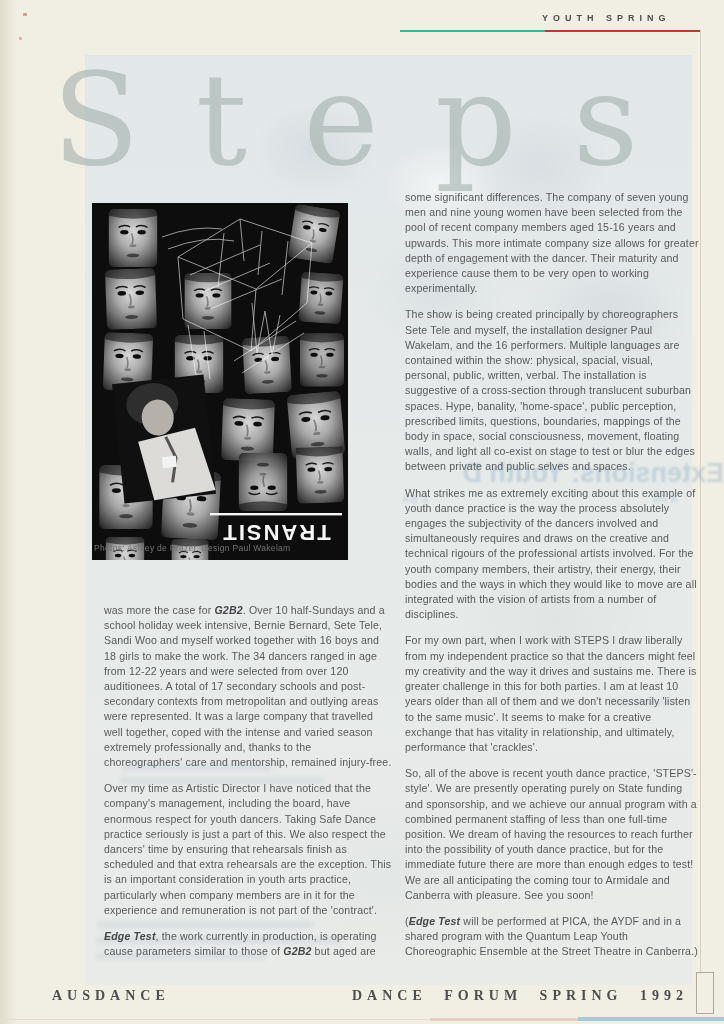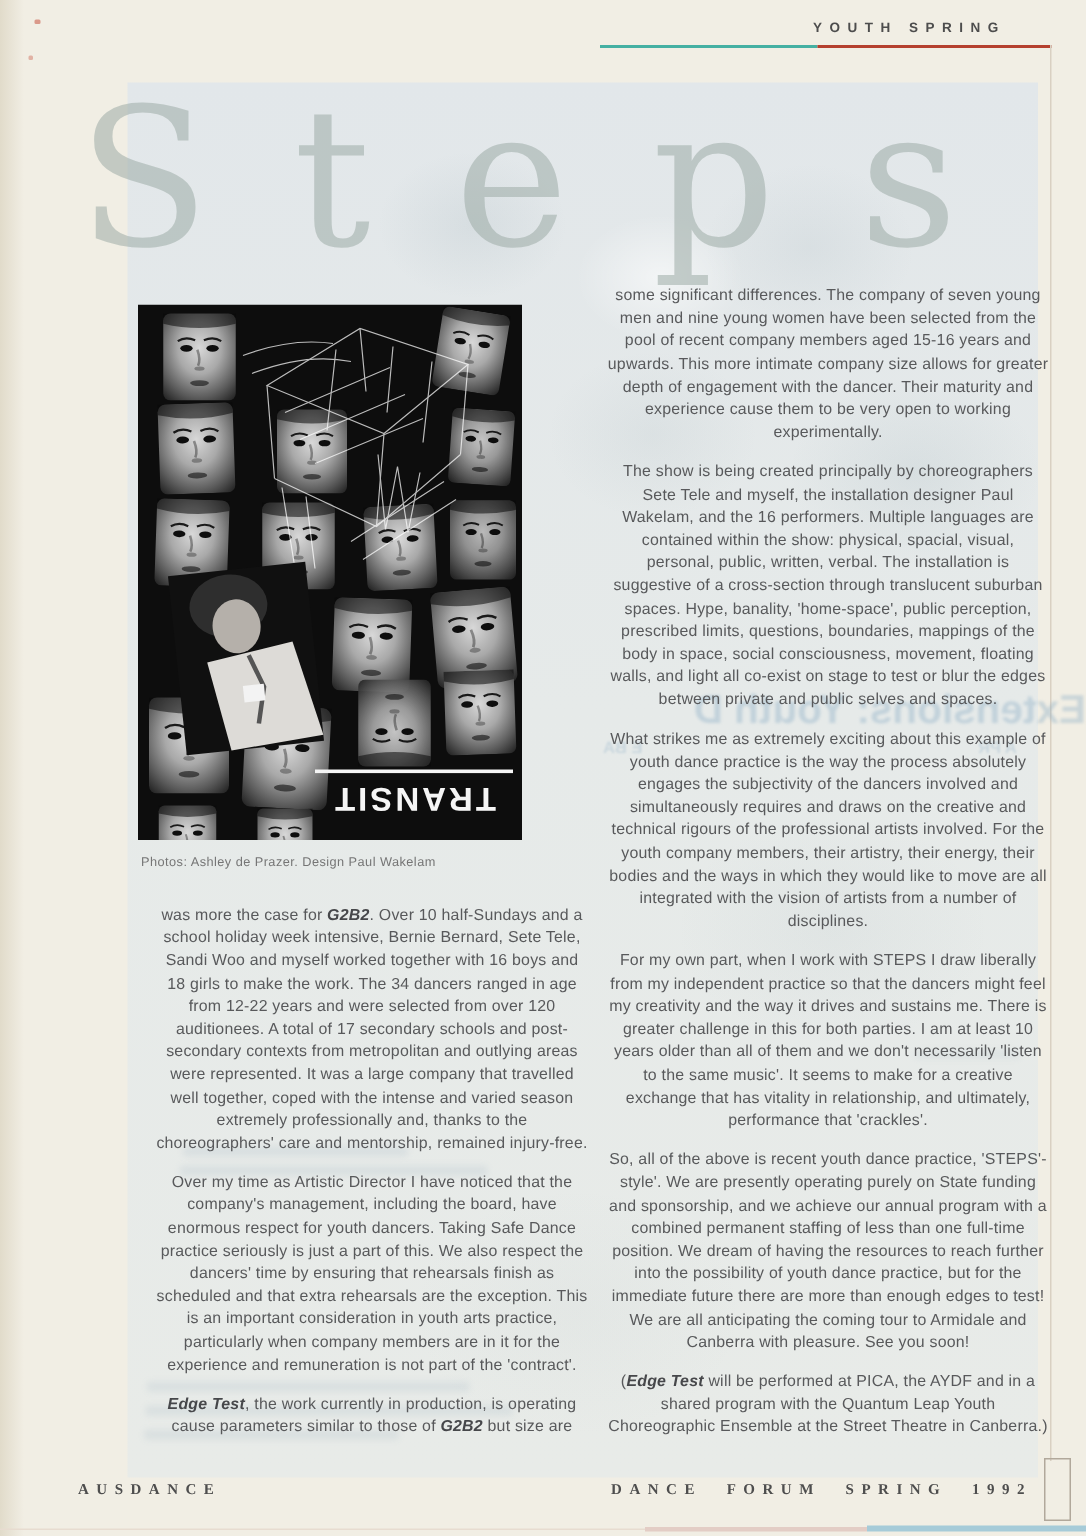--- a/index.html
+++ b/index.html
@@ -33,26 +33,26 @@
       linear-gradient(180deg,#e2e7ea 0%,#e6eae9 45%,#e8ebe8 100%);
   }
 
   .steps-title{position:absolute;left:52px;top:50px;margin:0;
     font-family:"DejaVu Serif", serif;font-weight:400;
     font-size:128px;line-height:1.1;letter-spacing:56px;
     color:rgba(156,171,165,.55);white-space:nowrap;}
 
   .photo{position:absolute;left:92px;top:203px;display:block;}
 
-  .caption{position:absolute;left:94px;top:569px;font-size:8.5px;
+  .caption{position:absolute;left:94px;top:543px;font-size:8.5px;
     color:#757575;letter-spacing:.3px;}
 
   .col{position:absolute;font-size:10.6px;line-height:15.2px;color:#58595b;
     letter-spacing:.15px;}
-  .col p{margin:0 0 11px 0;text-align:center;}
+  .col p{margin:0 0 11px 0;}
   .em{font-weight:bold;font-style:italic;color:#46474a;}
   .left-col{left:92px;top:603px;width:288px;margin-left:12px;}
   .right-col{left:405px;top:190px;width:294px;}
 
   .ghost-heading{position:absolute;left:398px;top:458px;width:326px;height:36px;
     font-size:27px;font-weight:bold;color:#88abc4;opacity:.38;
     transform:scaleX(-1);filter:blur(1.2px);overflow:hidden;white-space:nowrap;}
   .ghost-frag{position:absolute;font-size:11px;font-weight:bold;color:#88abc4;
     opacity:.3;transform:scaleX(-1);filter:blur(.8px);}
   .ghost-frag.a{left:652px;top:493px;}
@@ -60,21 +60,21 @@
 
   .smudge{position:absolute;background:#87a0b4;opacity:.14;filter:blur(2px);border-radius:2px;}
   .sm1{left:122px;top:764px;width:150px;height:7px;}
   .sm2{left:120px;top:777px;width:205px;height:7px;}
   .sm3{left:98px;top:921px;width:215px;height:7px;}
   .sm4{left:97px;top:937px;width:245px;height:7px;}
   .sm5{left:96px;top:953px;width:170px;height:7px;}
   .sm6{left:610px;top:700px;width:70px;height:6px;opacity:.1;}
 
   .footer-text{position:absolute;font-family:"Liberation Serif", serif;
-    font-weight:bold;font-size:10px;color:#4e4e4e;letter-spacing:5px;white-space:nowrap;}
+    font-weight:bold;font-size:14px;color:#4e4e4e;letter-spacing:5px;white-space:nowrap;}
   .footer-left{left:52px;top:988px;}
   .footer-right{right:36px;top:988px;word-spacing:9px;}
   .page-number{position:absolute;left:702px;top:957px;
     font-family:"Liberation Serif", serif;font-weight:bold;font-size:10.5px;
     color:#5c5c5c;letter-spacing:1px;padding-left:24px;}
   .corner-box{position:absolute;left:696px;top:972px;width:16px;height:40px;
     border:1px solid #b1a89b;background:transparent;}
 
   .bottom-line{position:absolute;top:1019px;height:1px;left:0;width:430px;background:#e7dcd0;}
   .bottom-pink{position:absolute;top:1018px;left:430px;width:148px;height:3px;background:#ddbfb8;opacity:.7;}
@@ -173,21 +173,21 @@
 <div class="smudge sm1"></div>
 <div class="smudge sm2"></div>
 <div class="smudge sm3"></div>
 <div class="smudge sm4"></div>
 <div class="smudge sm5"></div>
 <div class="smudge sm6"></div>
 
 <div class="col left-col">
   <p><span>was more the case for </span><span class="em">G2B2</span><span>. Over 10 half-Sundays and a school holiday week intensive, Bernie Bernard, Sete Tele, Sandi Woo and myself worked together with 16 boys and 18 girls to make the work. The 34 dancers ranged in age from 12-22 years and were selected from over 120 auditionees. A total of 17 secondary schools and post-secondary contexts from metropolitan and outlying areas were represented. It was a large company that travelled well together, coped with the intense and varied season extremely professionally and, thanks to the choreographers' care and mentorship, remained injury-free.</span></p>
   <p><span>Over my time as Artistic Director I have noticed that the company's management, including the board, have enormous respect for youth dancers. Taking Safe Dance practice seriously is just a part of this. We also respect the dancers' time by ensuring that rehearsals finish as scheduled and that extra rehearsals are the exception. This is an important consideration in youth arts practice, particularly when company members are in it for the experience and remuneration is not part of the 'contract'.</span></p>
-  <p><span class="em">Edge Test</span><span>, the work currently in production, is operating cause parameters similar to those of </span><span class="em">G2B2</span><span> but size are</span></p>
+  <p><span class="em">Edge Test</span><span>, the work currently in production, is operating cause parameters similar to those of </span><span class="em">G2B2</span><span> but aged are</span></p>
 </div>
 
 <div class="col right-col">
   <p><span>some significant differences. The company of seven young men and nine young women have been selected from the pool of recent company members aged 15-16 years and upwards. This more intimate company size allows for greater depth of engagement with the dancer. Their maturity and experience cause them to be very open to working experimentally.</span></p>
   <p><span>The show is being created principally by choreographers Sete Tele and myself, the installation designer Paul Wakelam, and the 16 performers. Multiple languages are contained within the show: physical, spacial, visual, personal, public, written, verbal. The installation is suggestive of a cross-section through translucent suburban spaces. Hype, banality, 'home-space', public perception, prescribed limits, questions, boundaries, mappings of the body in space, social consciousness, movement, floating walls, and light all co-exist on stage to test or blur the edges between private and public selves and spaces.</span></p>
   <p><span>What strikes me as extremely exciting about this example of youth dance practice is the way the process absolutely engages the subjectivity of the dancers involved and simultaneously requires and draws on the creative and technical rigours of the professional artists involved. For the youth company members, their artistry, their energy, their bodies and the ways in which they would like to move are all integrated with the vision of artists from a number of disciplines.</span></p>
   <p><span>For my own part, when I work with STEPS I draw liberally from my independent practice so that the dancers might feel my creativity and the way it drives and sustains me. There is greater challenge in this for both parties. I am at least 10 years older than all of them and we don't necessarily 'listen to the same music'. It seems to make for a creative exchange that has vitality in relationship, and ultimately, performance that 'crackles'.</span></p>
   <p><span>So, all of the above is recent youth dance practice, 'STEPS'-style'. We are presently operating purely on State funding and sponsorship, and we achieve our annual program with a combined permanent staffing of less than one full-time position. We dream of having the resources to reach further into the possibility of youth dance practice, but for the immediate future there are more than enough edges to test! We are all anticipating the coming tour to Armidale and Canberra with pleasure. See you soon!</span></p>
   <p><span>(</span><span class="em">Edge Test</span><span> will be performed at PICA, the AYDF and in a shared program with the Quantum Leap Youth Choreographic Ensemble at the Street Theatre in Canberra.)</span></p>
 </div>

